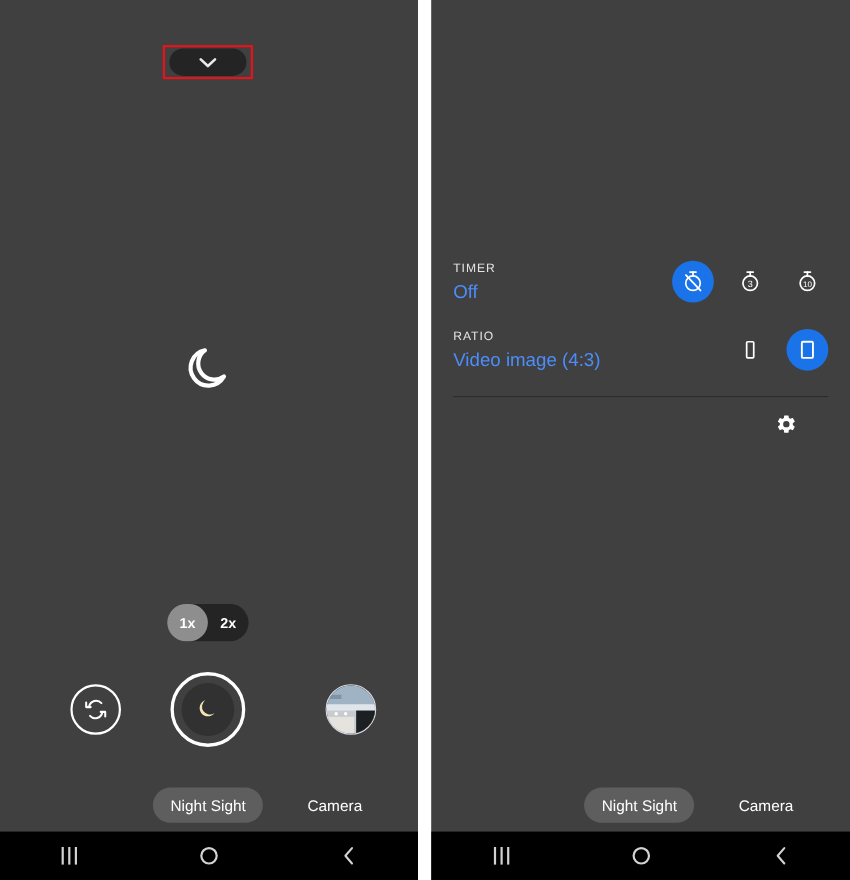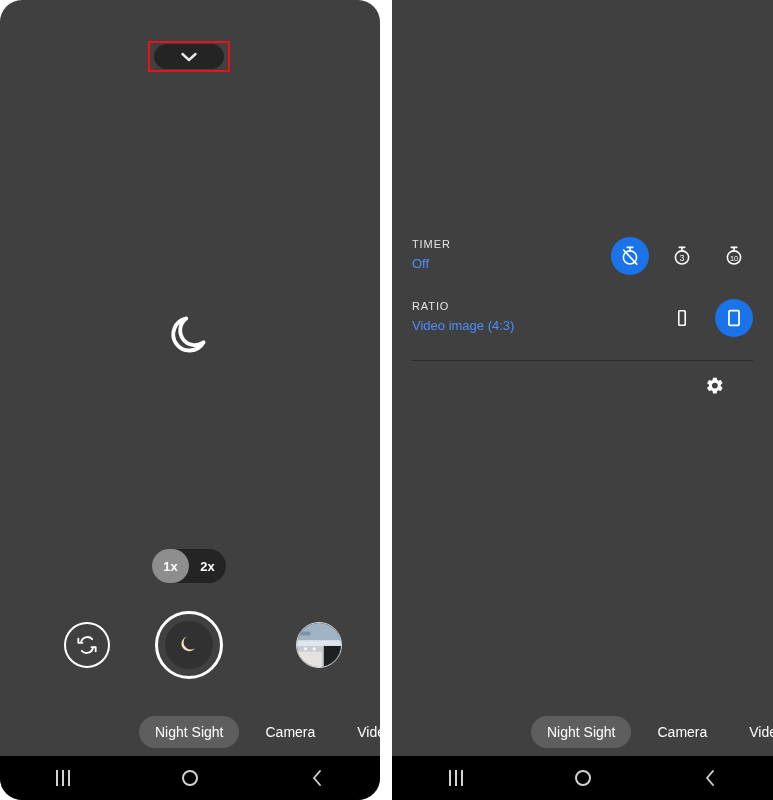--- a/index.html
+++ b/index.html
@@ -22,21 +22,21 @@
   }
 
   
   .panel {
     position: absolute;
     top: 0;
     height: 800px;
     background: #404040;
     overflow: hidden;
   }
-  #panel-left  { left: 0px;   width: 380px; border-radius: 22px; }
+  #panel-left  { left: 0px;   width: 380px; }
   #panel-right { left: 392px; width: 381px; }
 
   
   .top-pill-wrap {
     position: absolute;
     border: 2px solid #e8121a;
     box-sizing: border-box;
   }
   .top-pill {
     position: absolute;
@@ -74,21 +74,21 @@
     font-size: 11px;
     letter-spacing: 0.9px;
     color: #e4e4e4;
     text-transform: uppercase;
     position: absolute;
     left: 0;
     top: 8px;
     font-weight: 400;
   }
   .opt-value {
-    font-size: 13px;
+    font-size: 17px;
     color: #4c8dfb;
     position: absolute;
     left: 0;
     top: 26px;
     white-space: nowrap;
   }
   .opt-icons {
     position: absolute;
     right: 0;
     top: 0;
@@ -193,21 +193,21 @@
     width: 100%;
     height: 100%;
     display: block;
   }
 
   
   .modes {
     position: absolute;
     display: flex;
     align-items: flex-end;
-    gap: 10px;
+    gap: 24px;
     white-space: nowrap;
   }
   .mode {
     font-size: 14px;
     color: #ffffff;
     padding: 8px 16px;
     border-radius: 999px;
   }
   .mode.active {
     background: #5e5e5e;

